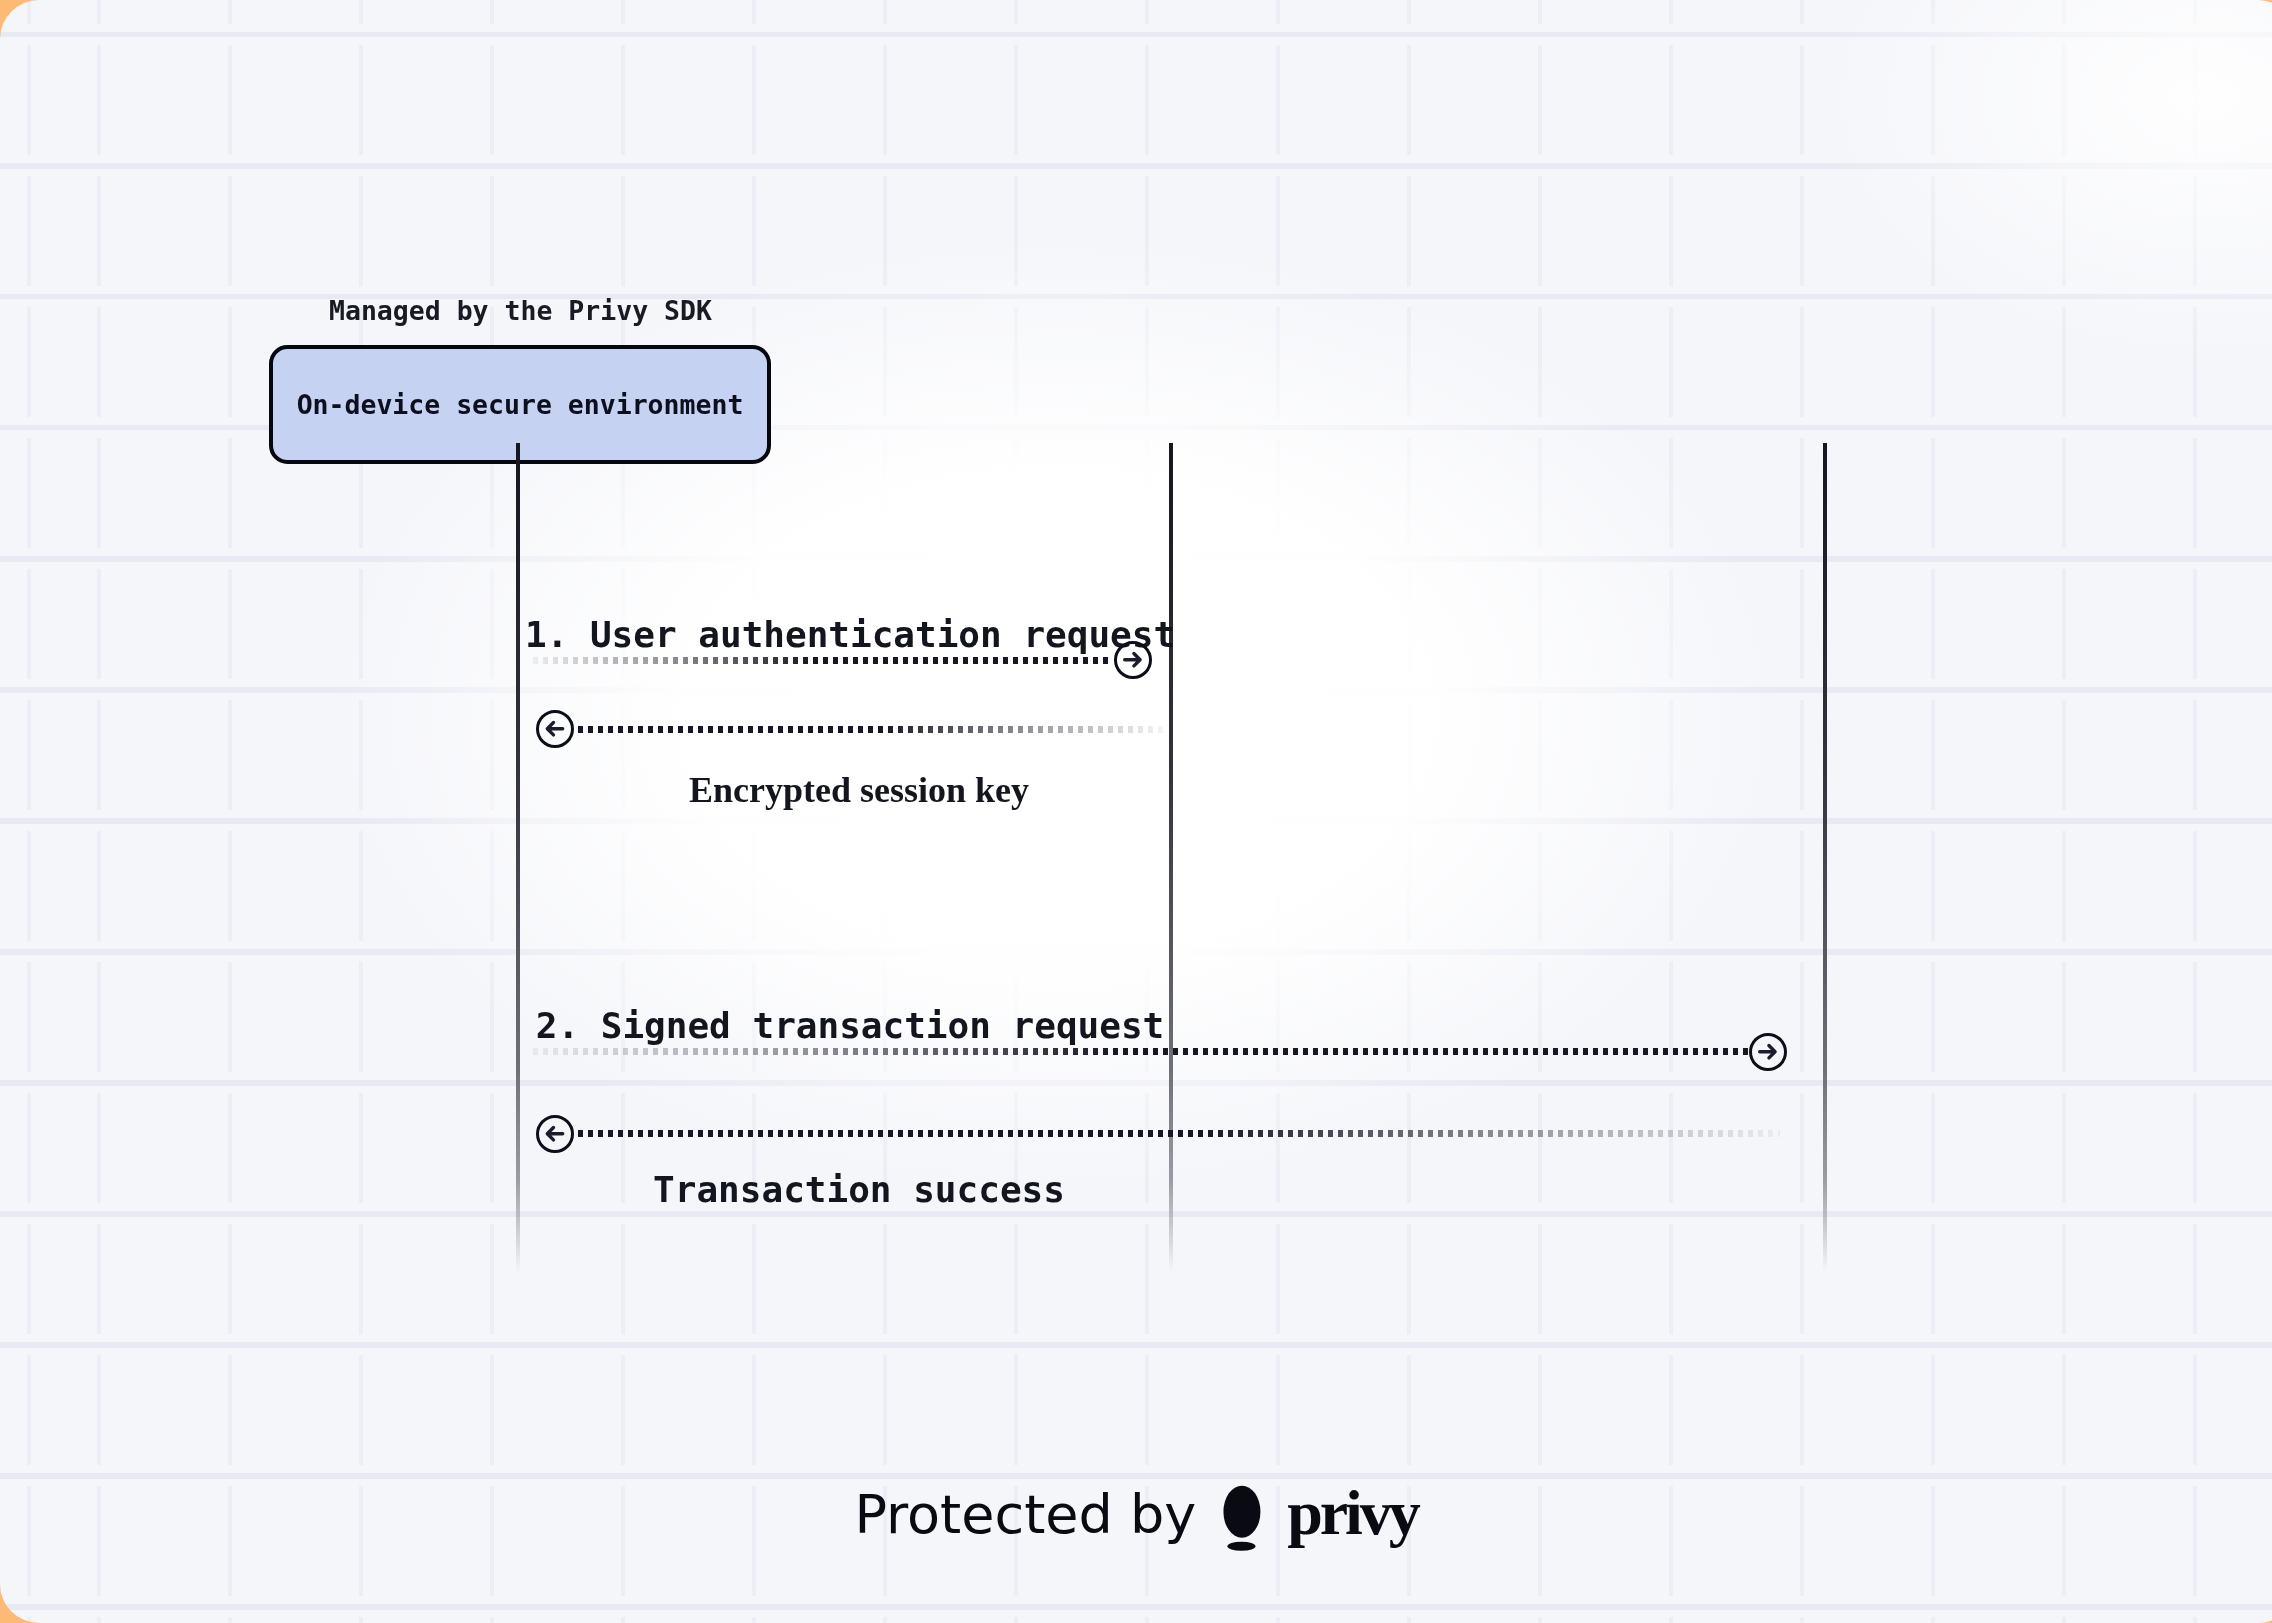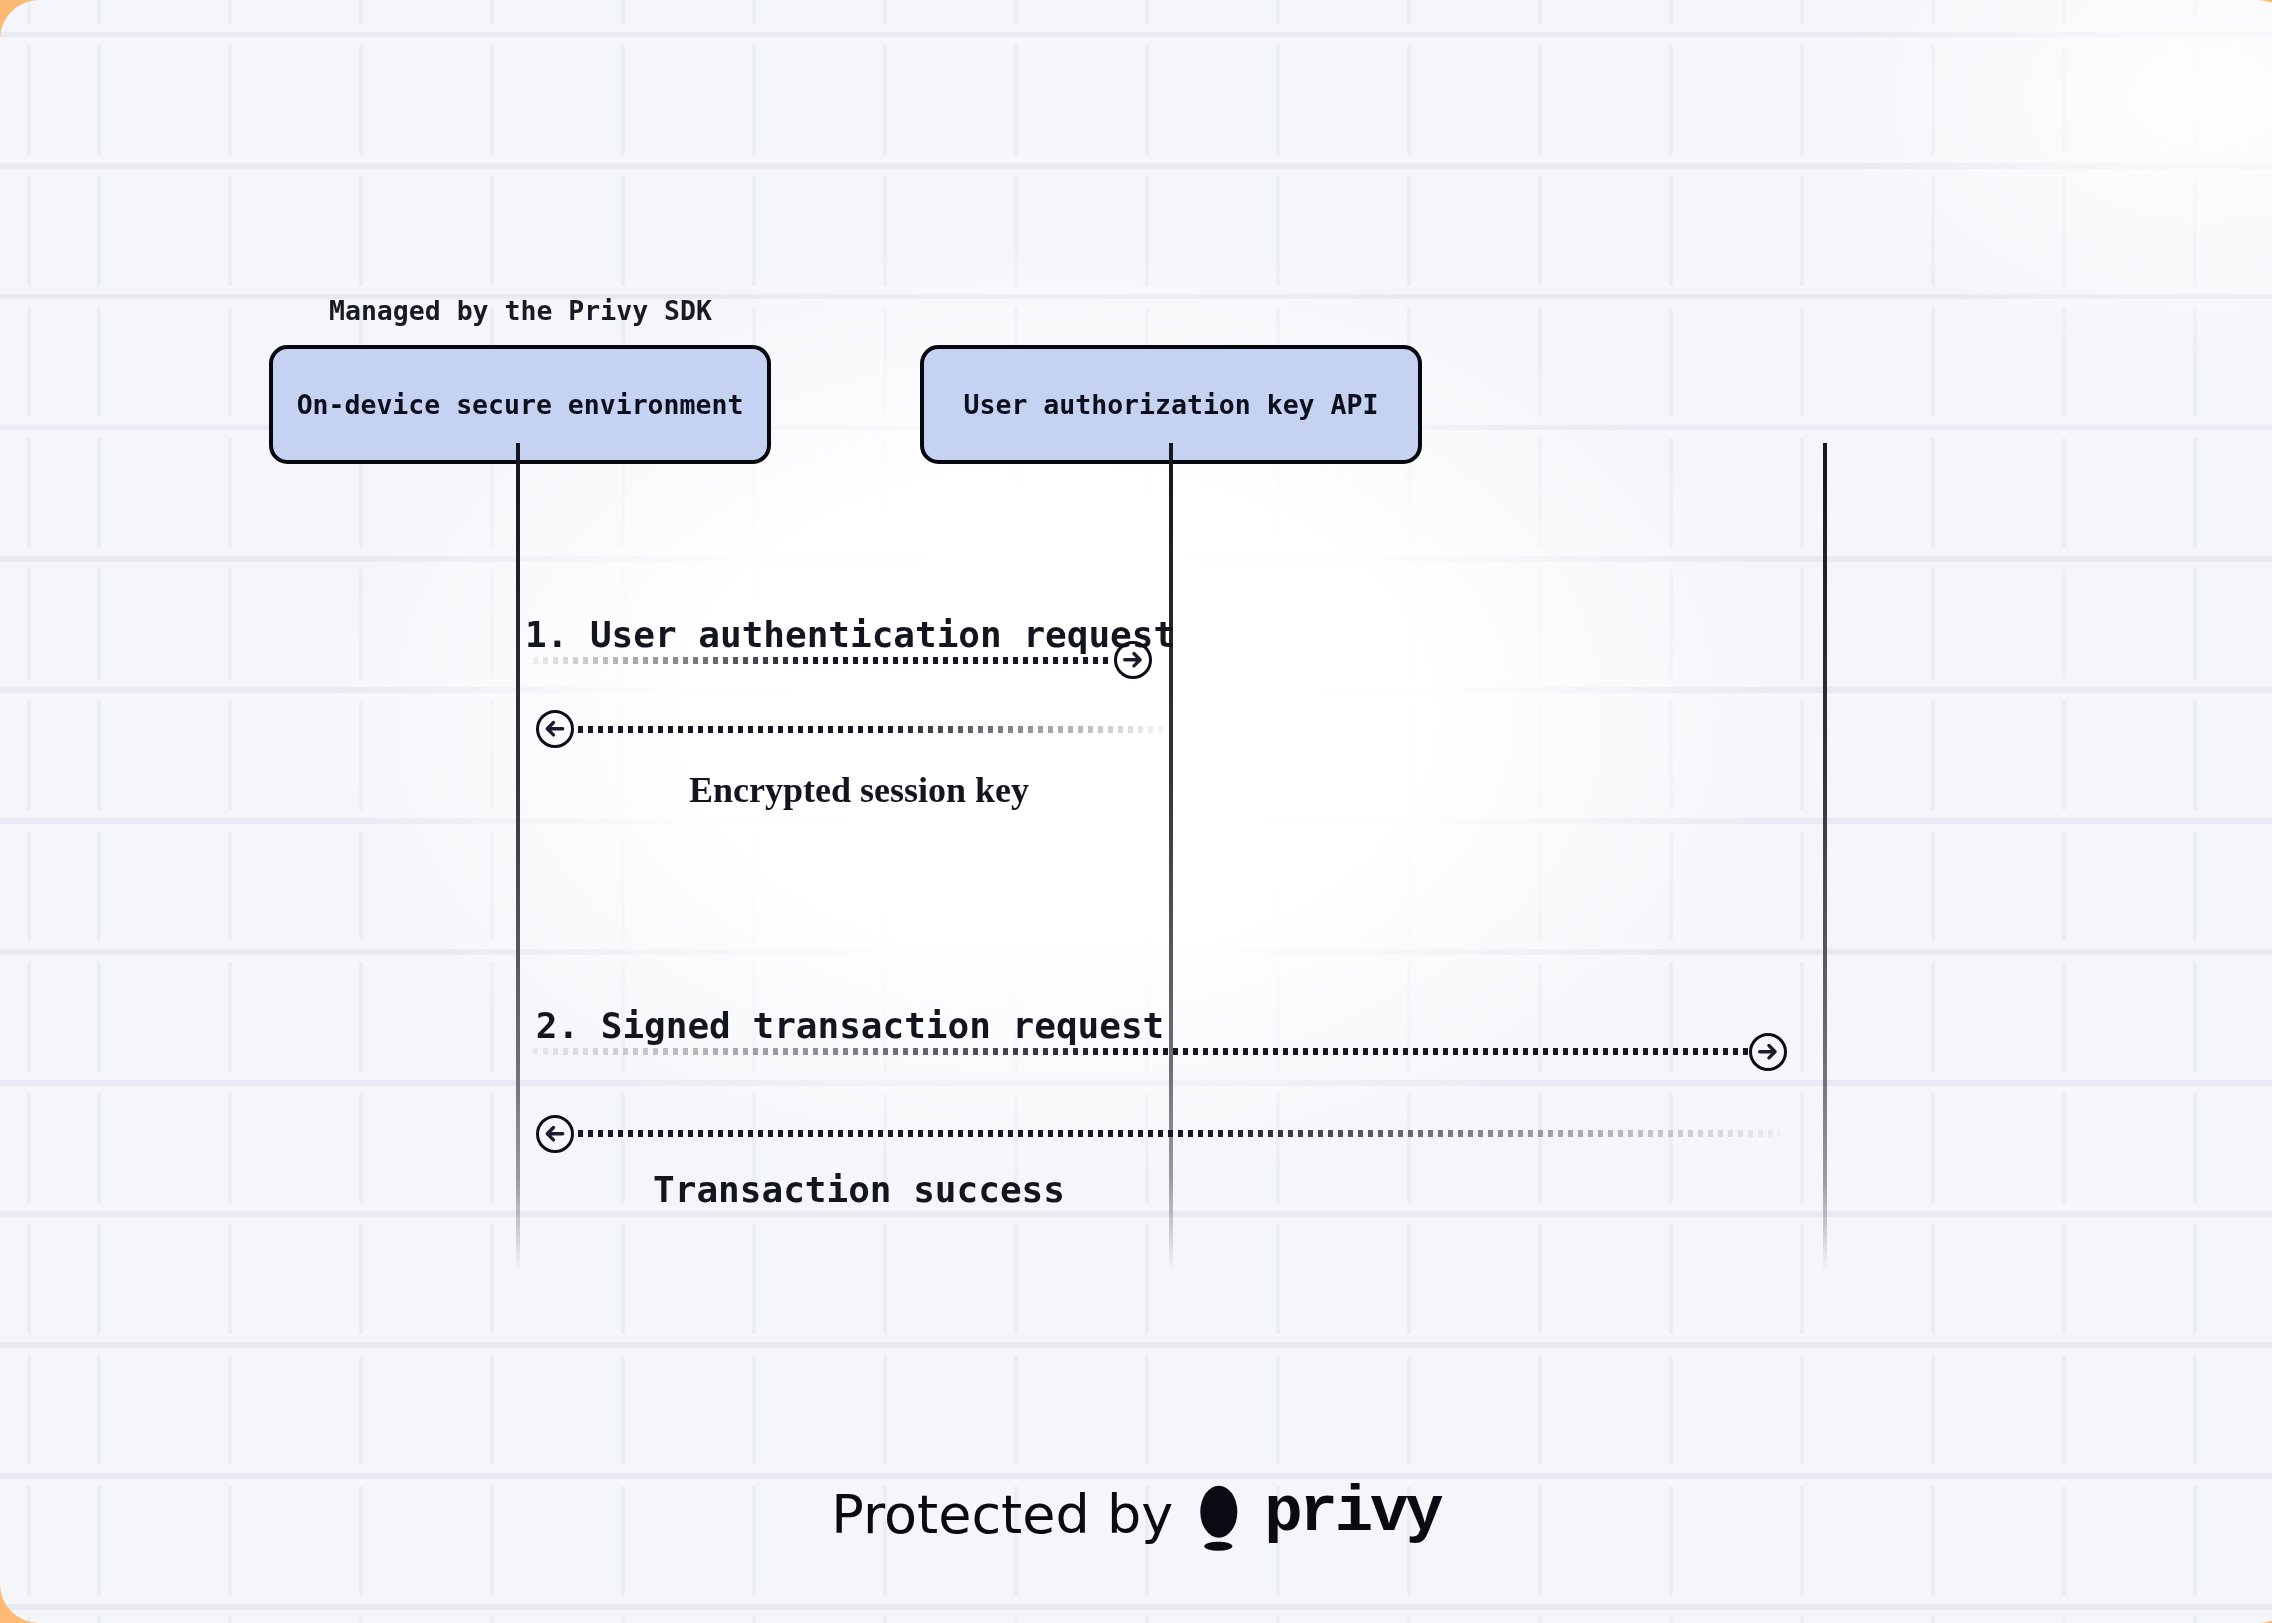--- a/index.html
+++ b/index.html
@@ -34,36 +34,33 @@
   .msg-circle{position:absolute;width:38px;height:38px;box-sizing:border-box;
     border:3.1px solid #0c0e1a;border-radius:50%;display:flex;align-items:center;justify-content:center;}
   .msg-circle svg{display:block;}
   .footer{position:absolute;left:1136px;top:1482px;transform:translateX(-50%);
     display:flex;align-items:center;gap:27px;white-space:nowrap;}
   .protected-text{font-family:"DejaVu Sans","Liberation Sans",sans-serif;
     font-size:54px;color:#0a0b12;line-height:1;}
   .privy-logo{display:flex;flex-direction:column;align-items:center;gap:4.3px;transform:translateY(3.7px);}
   .privy-logo .head{width:37px;height:52px;border-radius:50%;background:#0a0b12;}
   .privy-logo .base{width:28px;height:9.2px;border-radius:50%;background:#0a0b12;}
-  .privy-wordmark{font-family:Liberation Mono, monospace;font-size:64px;
+  .privy-wordmark{font-family:Liberation Serif, serif;font-size:64px;
     font-weight:bold;letter-spacing:-3.1px;color:#0a0b12;line-height:1;transform:translateY(-2.5px);}
 </style>
 </head>
 <body>
 
 <div class="stage">
   <div class="canvas">
 
     <div class="managed-label">Managed by the Privy SDK</div>
 
     <div class="actor-box" style="left:269px;">
       <span class="label">On-device secure environment</span>
-    </div>
-    <div class="actor-box" style="left:920px;">
-      <span class="label">User authorization key API</span>
     </div>
 
     <div class="lifeline" style="left:516px;"></div>
     <div class="lifeline" style="left:1169px;"></div>
     <div class="lifeline" style="left:1823px;"></div>
 
     <div class="msg-label" style="left:834px;top:615px;">1. User authentication request</div>
     <div class="dashes fade-left" style="left:533px;top:657px;width:580px;"></div>
     <div class="msg-circle" style="left:1114px;top:641px;">
       <svg width="23.4" height="23.4" viewBox="0 0 38 38" fill="none">

